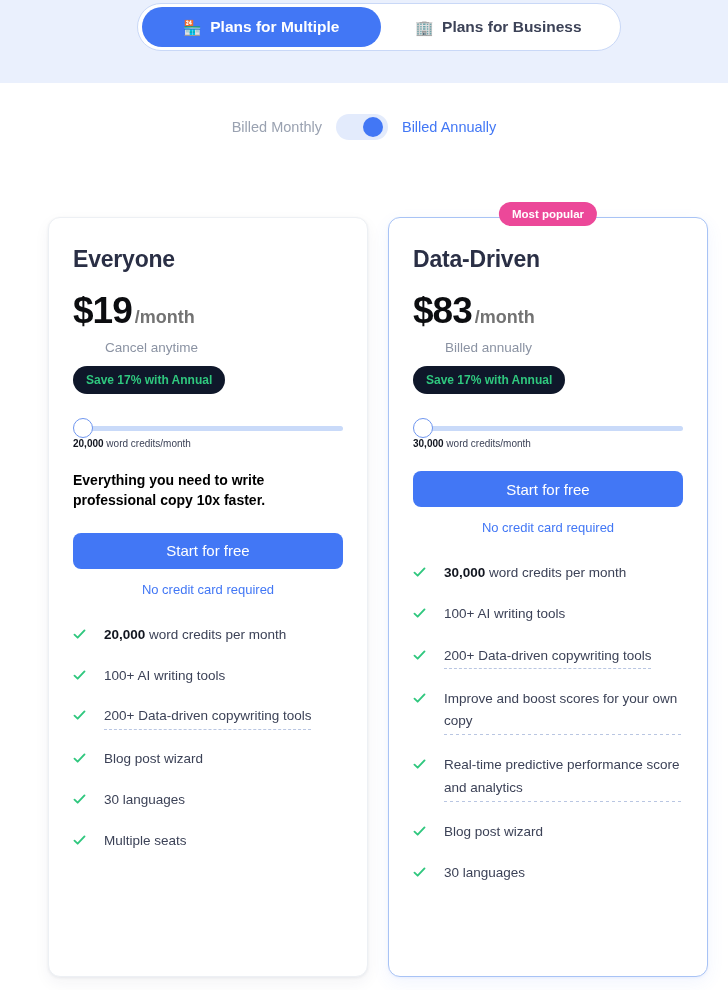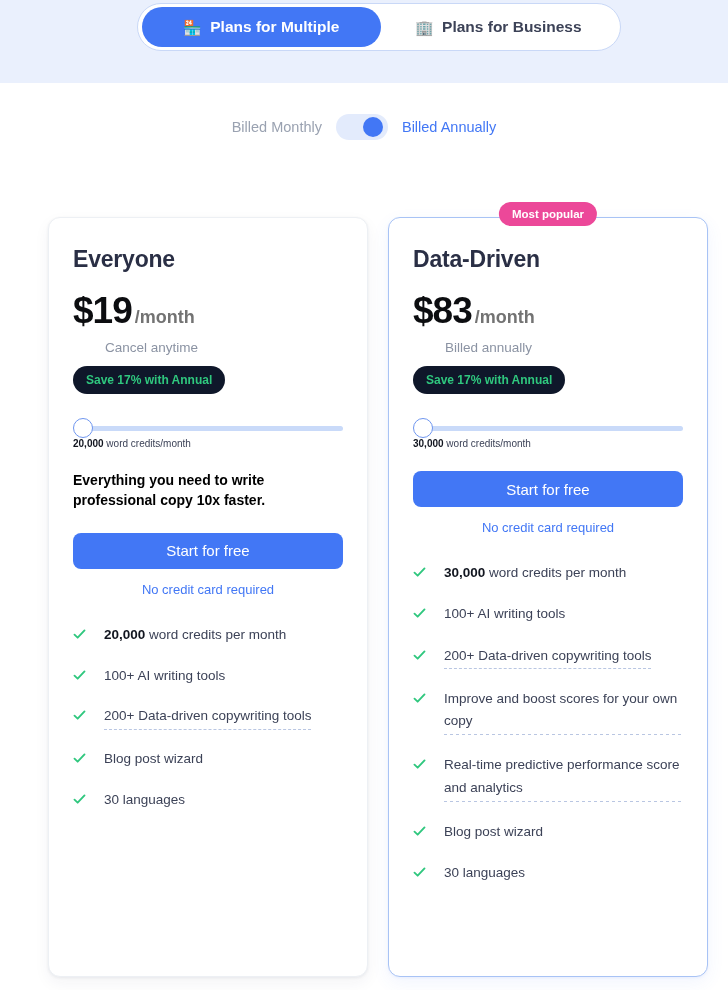--- a/index.html
+++ b/index.html
@@ -369,20 +369,26 @@
               <path d="M1.6 7.2 L5 10.4 L12.4 2.6" fill="none" stroke="#2fc77e" stroke-width="2" stroke-linecap="round" stroke-linejoin="round"></path>
             </svg></span>
           <span class="feature-text">Blog post wizard</span>
         </li>
         <li class="feature-item">
           <span class="check-icon"><svg viewBox="0 0 14 14" width="13" height="13">
               <path d="M1.6 7.2 L5 10.4 L12.4 2.6" fill="none" stroke="#2fc77e" stroke-width="2" stroke-linecap="round" stroke-linejoin="round"></path>
             </svg></span>
           <span class="feature-text">30 languages</span>
         </li>
+        <li class="feature-item">
+          <span class="check-icon"><svg viewBox="0 0 14 14" width="13" height="13">
+              <path d="M1.6 7.2 L5 10.4 L12.4 2.6" fill="none" stroke="#2fc77e" stroke-width="2" stroke-linecap="round" stroke-linejoin="round"></path>
+            </svg></span>
+          <span class="feature-text">Multiple seats</span>
+        </li>
       </ul>
   </div>
 
   <div class="card card-featured">
     <div class="popular-badge">Most popular</div>
 
     <div class="plan-name">Data-Driven</div>
 
     <div class="price-row">
       <span class="price-amount">$83</span>

